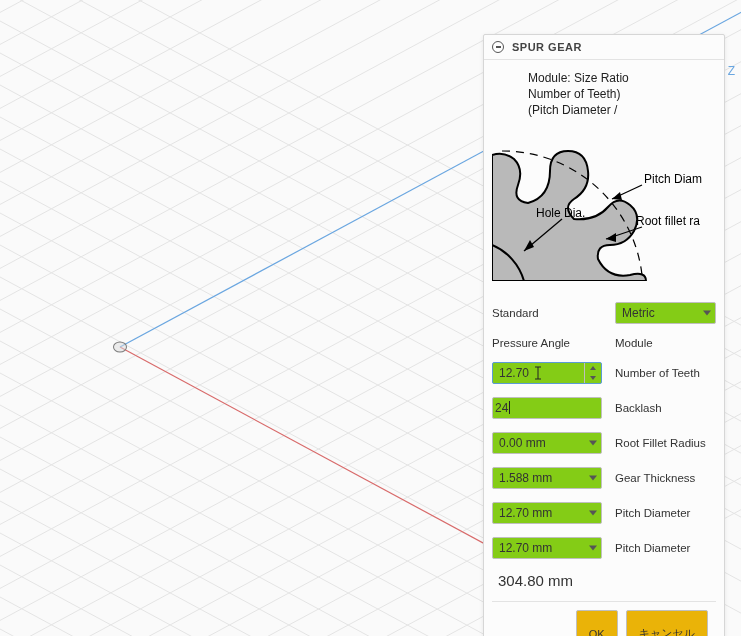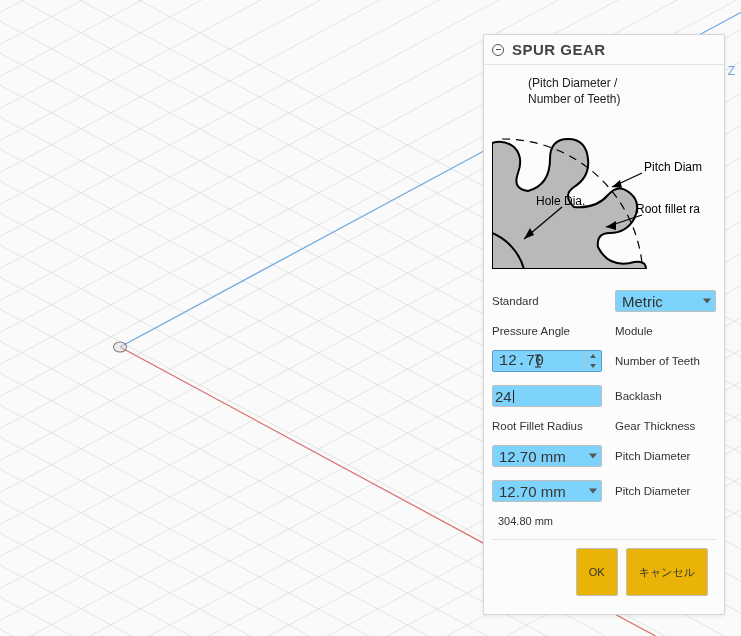--- a/index.html
+++ b/index.html
@@ -7,36 +7,36 @@
     background:#fafafa;}
   .viewport{position:absolute;inset:0;overflow:hidden;}
   .viewport svg{position:absolute;top:0;left:0;}
   .axis-z{position:absolute;top:64px;right:6px;color:#6aa6e0;font-size:12px;}
   .panel{position:absolute;top:34px;right:16px;width:240px;background:#fcfcfc;
     border:1px solid #d6d6d6;border-radius:2px;box-shadow:0 1px 4px rgba(0,0,0,.08);}
   .panel-titlebar{display:flex;align-items:center;padding:6px 8px;border-bottom:1px solid #e3e3e3;}
   .collapse-dot{width:10px;height:10px;border-radius:50%;border:1px solid #555;margin-right:8px;
     display:flex;align-items:center;justify-content:center;background:#fff;}
   .collapse-dot::after{content:"";width:5px;height:1.5px;background:#555;}
-  .panel-title{font-size:15px;letter-spacing:.5px;color:#444;font-weight:600;}
+  .panel-title{font-size:11px;letter-spacing:.5px;color:#444;font-weight:600;}
   .panel-body{padding:8px 8px 10px;}
   .module-spec{font-size:12px;line-height:1.35;color:#222;margin:2px 0 6px 36px;}
   .diagram{position:relative;width:224px;height:156px;margin:0 auto 21px;}
   .diagram svg{position:absolute;inset:0;}
   .form-rows{display:grid;grid-template-columns:110px 1fr;row-gap:8px;column-gap:8px;align-items:center;
     margin-top:6px;gap:13px;}
   .form-label{font-size:11.5px;color:#333;}
-  .form-readout{font-size:11px;color:#333;padding-left:6px;}
+  .form-readout{font-size:15px;color:#333;padding-left:6px;}
   .ctl{position:relative;display:flex;align-items:center;height:22px;border:1px solid #bfbfbf;
-    border-radius:2px;background:#7dd3fc;font-size:15px;color:#333;box-sizing:border-box;}
+    border-radius:2px;background:#84cc16;font-size:12px;color:#333;box-sizing:border-box;}
   .ctl.select,.ctl.spin{padding:0 20px 0 6px;}
   .ctl.text{padding:0 2px;}
   .ctl .caret{position:absolute;right:4px;top:50%;transform:translateY(-50%);
     border-left:4px solid transparent;border-right:4px solid transparent;border-top:5px solid #555;}
-  .ctl.spin.active{border-color:#5b9bd5;font-family:Liberation Mono, monospace;}
+  .ctl.spin.active{border-color:#5b9bd5;}
   .ctl .spinwrap{position:absolute;right:0;top:0;bottom:0;width:16px;border-left:1px solid #bfbfbf;
     display:flex;flex-direction:column;}
   .ctl .spinwrap div{flex:1;display:flex;align-items:center;justify-content:center;}
   .ctl .tri-up{border-left:3.5px solid transparent;border-right:3.5px solid transparent;border-bottom:4px solid #555;}
   .ctl .tri-dn{border-left:3.5px solid transparent;border-right:3.5px solid transparent;border-top:4px solid #555;}
   .ctl .text-cursor{position:absolute;pointer-events:none;}
   .panel-footer{display:flex;justify-content:flex-end;gap:8px;padding:8px;border-top:1px solid #e3e3e3;margin-top:12px;}
   .btn{height:22px;padding:12px 12px;border:1px solid #bfbfbf;border-radius:2px;background:#eab308;font-size:11px;
     display:flex;align-items:center;color:#333;}
   .origin-dot{position:absolute;width:12px;height:9px;border:1.5px solid #7a7a7a;border-radius:50%;
@@ -126,22 +126,23 @@
   <div class="axis-z">Z</div>
 </div>
 
 <div class="panel">
   <div class="panel-titlebar">
     <span class="collapse-dot"></span>
     <span class="panel-title">SPUR GEAR</span>
   </div>
   <div class="panel-body">
     <div class="module-spec">
+      <div>Module: Size Ratio</div>
+      <div>Number of Teeth)</div>
       <div>(Pitch Diameter /</div>
-      <div>Number of Teeth)</div>
     </div>
 
     <div class="diagram">
       <svg viewBox="0 0 224 156">
 
         <path d="M0,30 
                  Q12,26 22,34 Q32,44 26,60 Q20,76 36,78
                  Q58,72 58,46 Q58,26 76,26 Q94,26 96,46 Q98,64 82,74
                  Q70,82 82,94 Q104,96 116,82 Q126,70 138,80 Q150,90 142,106 Q134,120 118,120
                  Q104,120 106,134 Q116,154 138,150 Q154,146 154,156
@@ -192,22 +193,30 @@
         </div>
       </div>
 
       <div class="form-label">Number of Teeth</div>
       <div class="ctl text">
         <span>24</span>
         <span style="border-left:1px solid #222;height:13px;margin-left:1px"></span>
       </div>
 
       <div class="form-label">Backlash</div>
+      <div class="ctl select">
+        <span>0.00 mm</span>
+        <span class="caret"></span>
+      </div>
 
       <div class="form-label">Root Fillet Radius</div>
+      <div class="ctl select">
+        <span>1.588 mm</span>
+        <span class="caret"></span>
+      </div>
 
       <div class="form-label">Gear Thickness</div>
       <div class="ctl select">
         <span>12.70 mm</span>
         <span class="caret"></span>
       </div>
 
       <div class="form-label">Pitch Diameter</div>
       <div class="ctl select">
         <span>12.70 mm</span>

